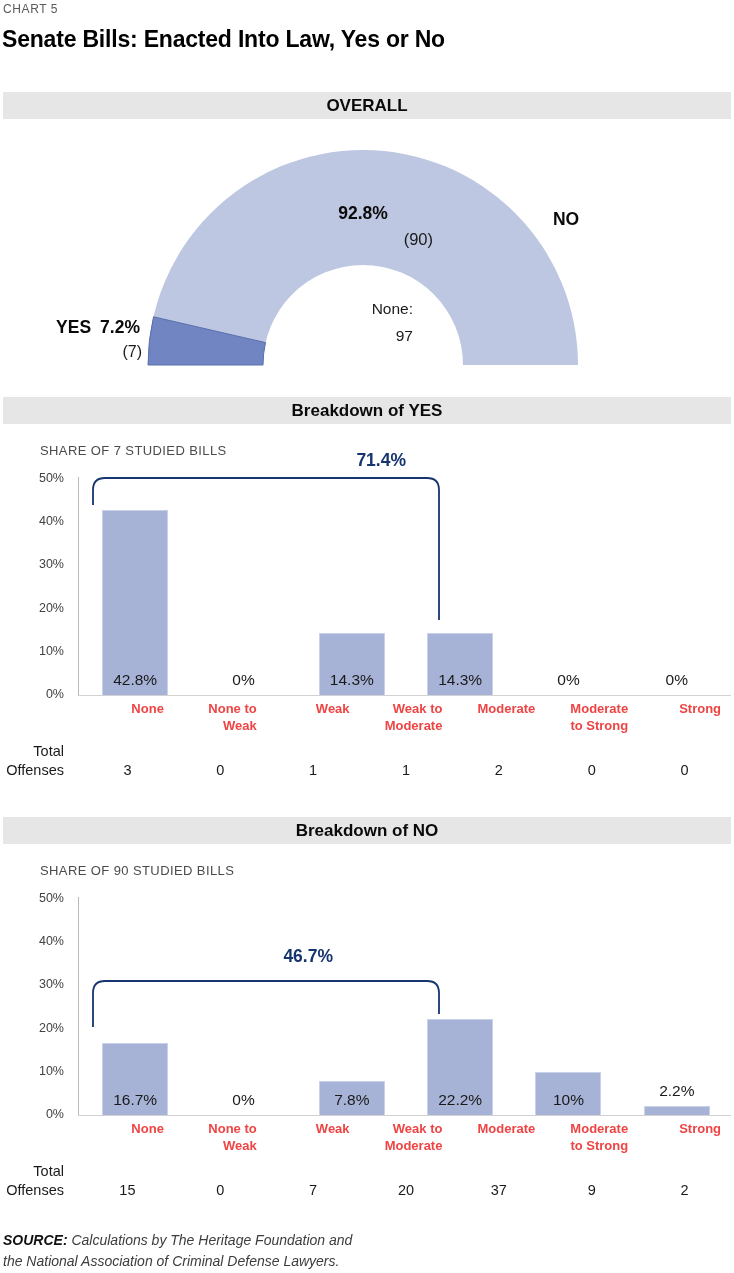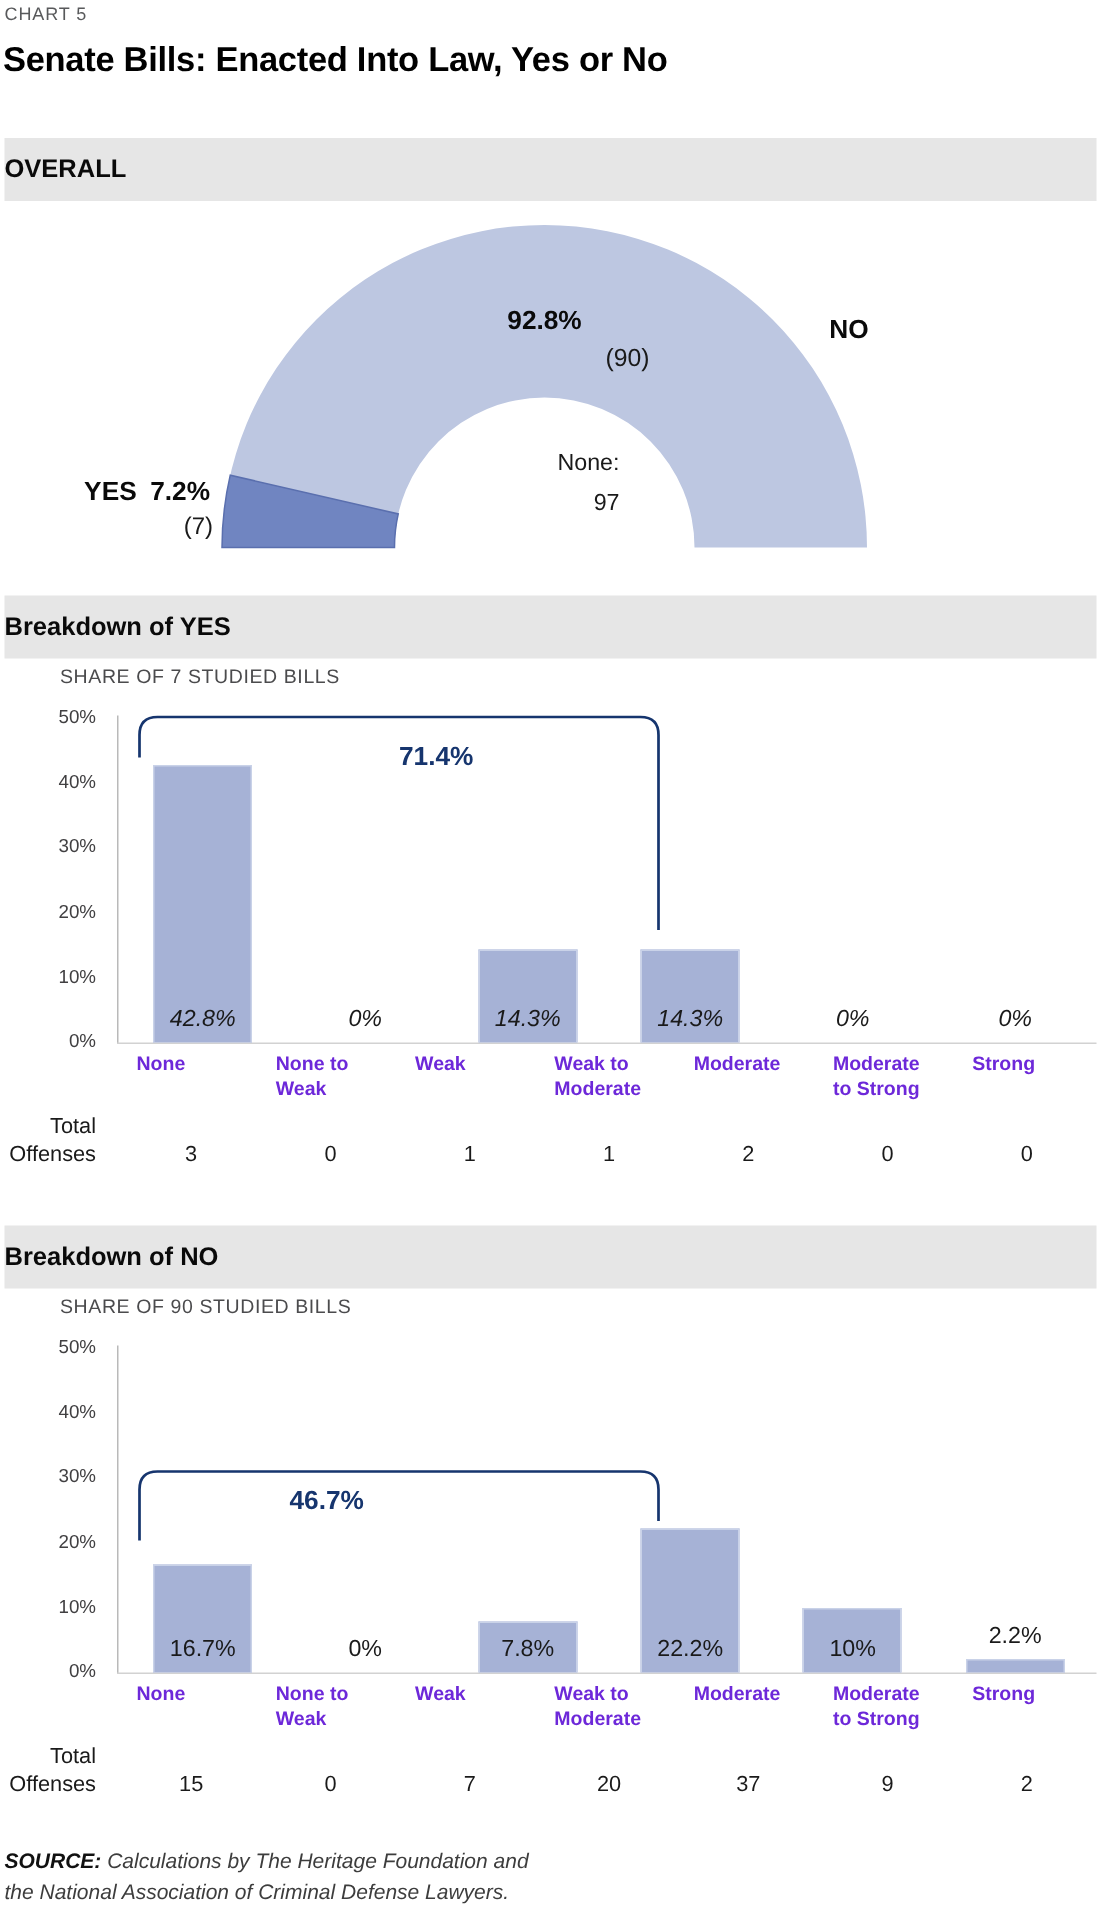--- a/index.html
+++ b/index.html
@@ -4,44 +4,44 @@
 <style>
   html,body{margin:0;padding:0;background:#fff;}
   .page{
     position:relative;width:734px;height:1273px;background:#fff;overflow:hidden;
     font-family:"Liberation Sans","DejaVu Sans",sans-serif;color:#111;
   }
   .abs{position:absolute;}
   .kicker{position:absolute;left:3px;top:2px;font-size:12px;letter-spacing:.6px;color:#58595b;}
   .title{position:absolute;left:2px;top:26px;margin:0;font-size:23px;font-weight:bold;color:#000;letter-spacing:-.2px;}
   .band{
-    position:absolute;left:3px;width:728px;height:42px;background:#e6e6e6;
-    display:flex;align-items:center;
+    position:absolute;left:3px;width:728px;height:27px;background:#e6e6e6;
+    display:flex;align-items:center;justify-content:center;
     font-size:17px;font-weight:bold;color:#0a0a0a;
   }
   
   .donut-big{position:absolute;font-size:17.5px;font-weight:bold;text-align:center;color:#0a0a0a;}
   .donut-reg{position:absolute;font-size:16px;text-align:right;color:#1a1a1a;}
   .yes-row{position:absolute;left:40px;top:317px;width:100px;display:flex;gap:9px;justify-content:flex-end;font-size:17.5px;font-weight:bold;color:#0a0a0a;}
   
   .subtitle{position:absolute;left:40px;font-size:13px;letter-spacing:.4px;color:#4b4b4d;}
   .ytick{position:absolute;left:24px;width:40px;height:16px;line-height:16px;text-align:right;font-size:12.5px;color:#414042;}
   .axis-v{position:absolute;left:78px;width:1px;background:#b9b9b9;}
   .axis-h{position:absolute;left:78px;width:653px;height:1px;background:#d2d2d2;}
   .plot{position:absolute;left:81px;width:650px;display:flex;}
   .col{position:relative;flex:1 1 0;}
   .bar{
     position:absolute;bottom:0;left:50%;transform:translateX(-50%);width:66px;
     background:#a6b2d6;border:1px solid #c9d2e8;border-bottom:none;box-sizing:border-box;
   }
   .val{position:absolute;bottom:6px;left:0;width:100%;text-align:center;font-size:15.5px;color:#1a1a1a;}
   .val.raised{bottom:15px;}
-  .bracket-label{position:absolute;width:140px;text-align:left;font-size:17.5px;font-weight:bold;color:#16356e;margin-top:44px;}
+  .bracket-label{position:absolute;width:140px;text-align:right;font-size:17.5px;font-weight:bold;color:#16356e;}
   .cats{position:absolute;left:81px;width:650px;display:flex;}
-  .cat{flex:1 1 0;text-align:left;font-size:13px;font-weight:bold;line-height:1.3;padding:0 10px;box-sizing:border-box;color:#6d28d9;}
+  .cat{flex:1 1 0;text-align:right;font-size:13px;font-weight:bold;line-height:1.3;padding:0 10px;box-sizing:border-box;color:#ef4444;}
   .tots{position:absolute;left:81px;width:650px;display:flex;}
   .tot{flex:1 1 0;text-align:center;font-size:14.5px;color:#1a1a1a;}
   .tots-label{position:absolute;left:0;width:64px;text-align:right;font-size:14.5px;line-height:19px;color:#1a1a1a;}
   .source{position:absolute;left:3px;top:1230px;width:358px;font-size:14px;line-height:21px;color:#3d3d3d;font-style:italic;}
   .source b{color:#111;}
   svg{display:block;}
 </style>
 </head>
 <body>
 
@@ -80,21 +80,21 @@
   <div class="ytick" style="top:470px;">50%</div>
   <div class="ytick" style="top:513.2px;">40%</div>
   <div class="ytick" style="top:556.4px;">30%</div>
   <div class="ytick" style="top:599.6px;">20%</div>
   <div class="ytick" style="top:642.8px;">10%</div>
   <div class="ytick" style="top:686px;">0%</div>
 
   <div class="axis-v" style="top:477px;height:219px;"></div>
   <div class="axis-h" style="top:695px;"></div>
 
-  <div class="plot" style="top:478px;height:217px;font-style:italic;">
+  <div class="plot" style="top:478px;height:217px;">
     <div class="col">
       <div class="bar" style="height: 184.896px;"></div>
       <div class="val">42.8%</div>
     </div>
     <div class="col">
 
       <div class="val">0%</div>
     </div>
     <div class="col">
       <div class="bar" style="height: 61.776px;"></div>

